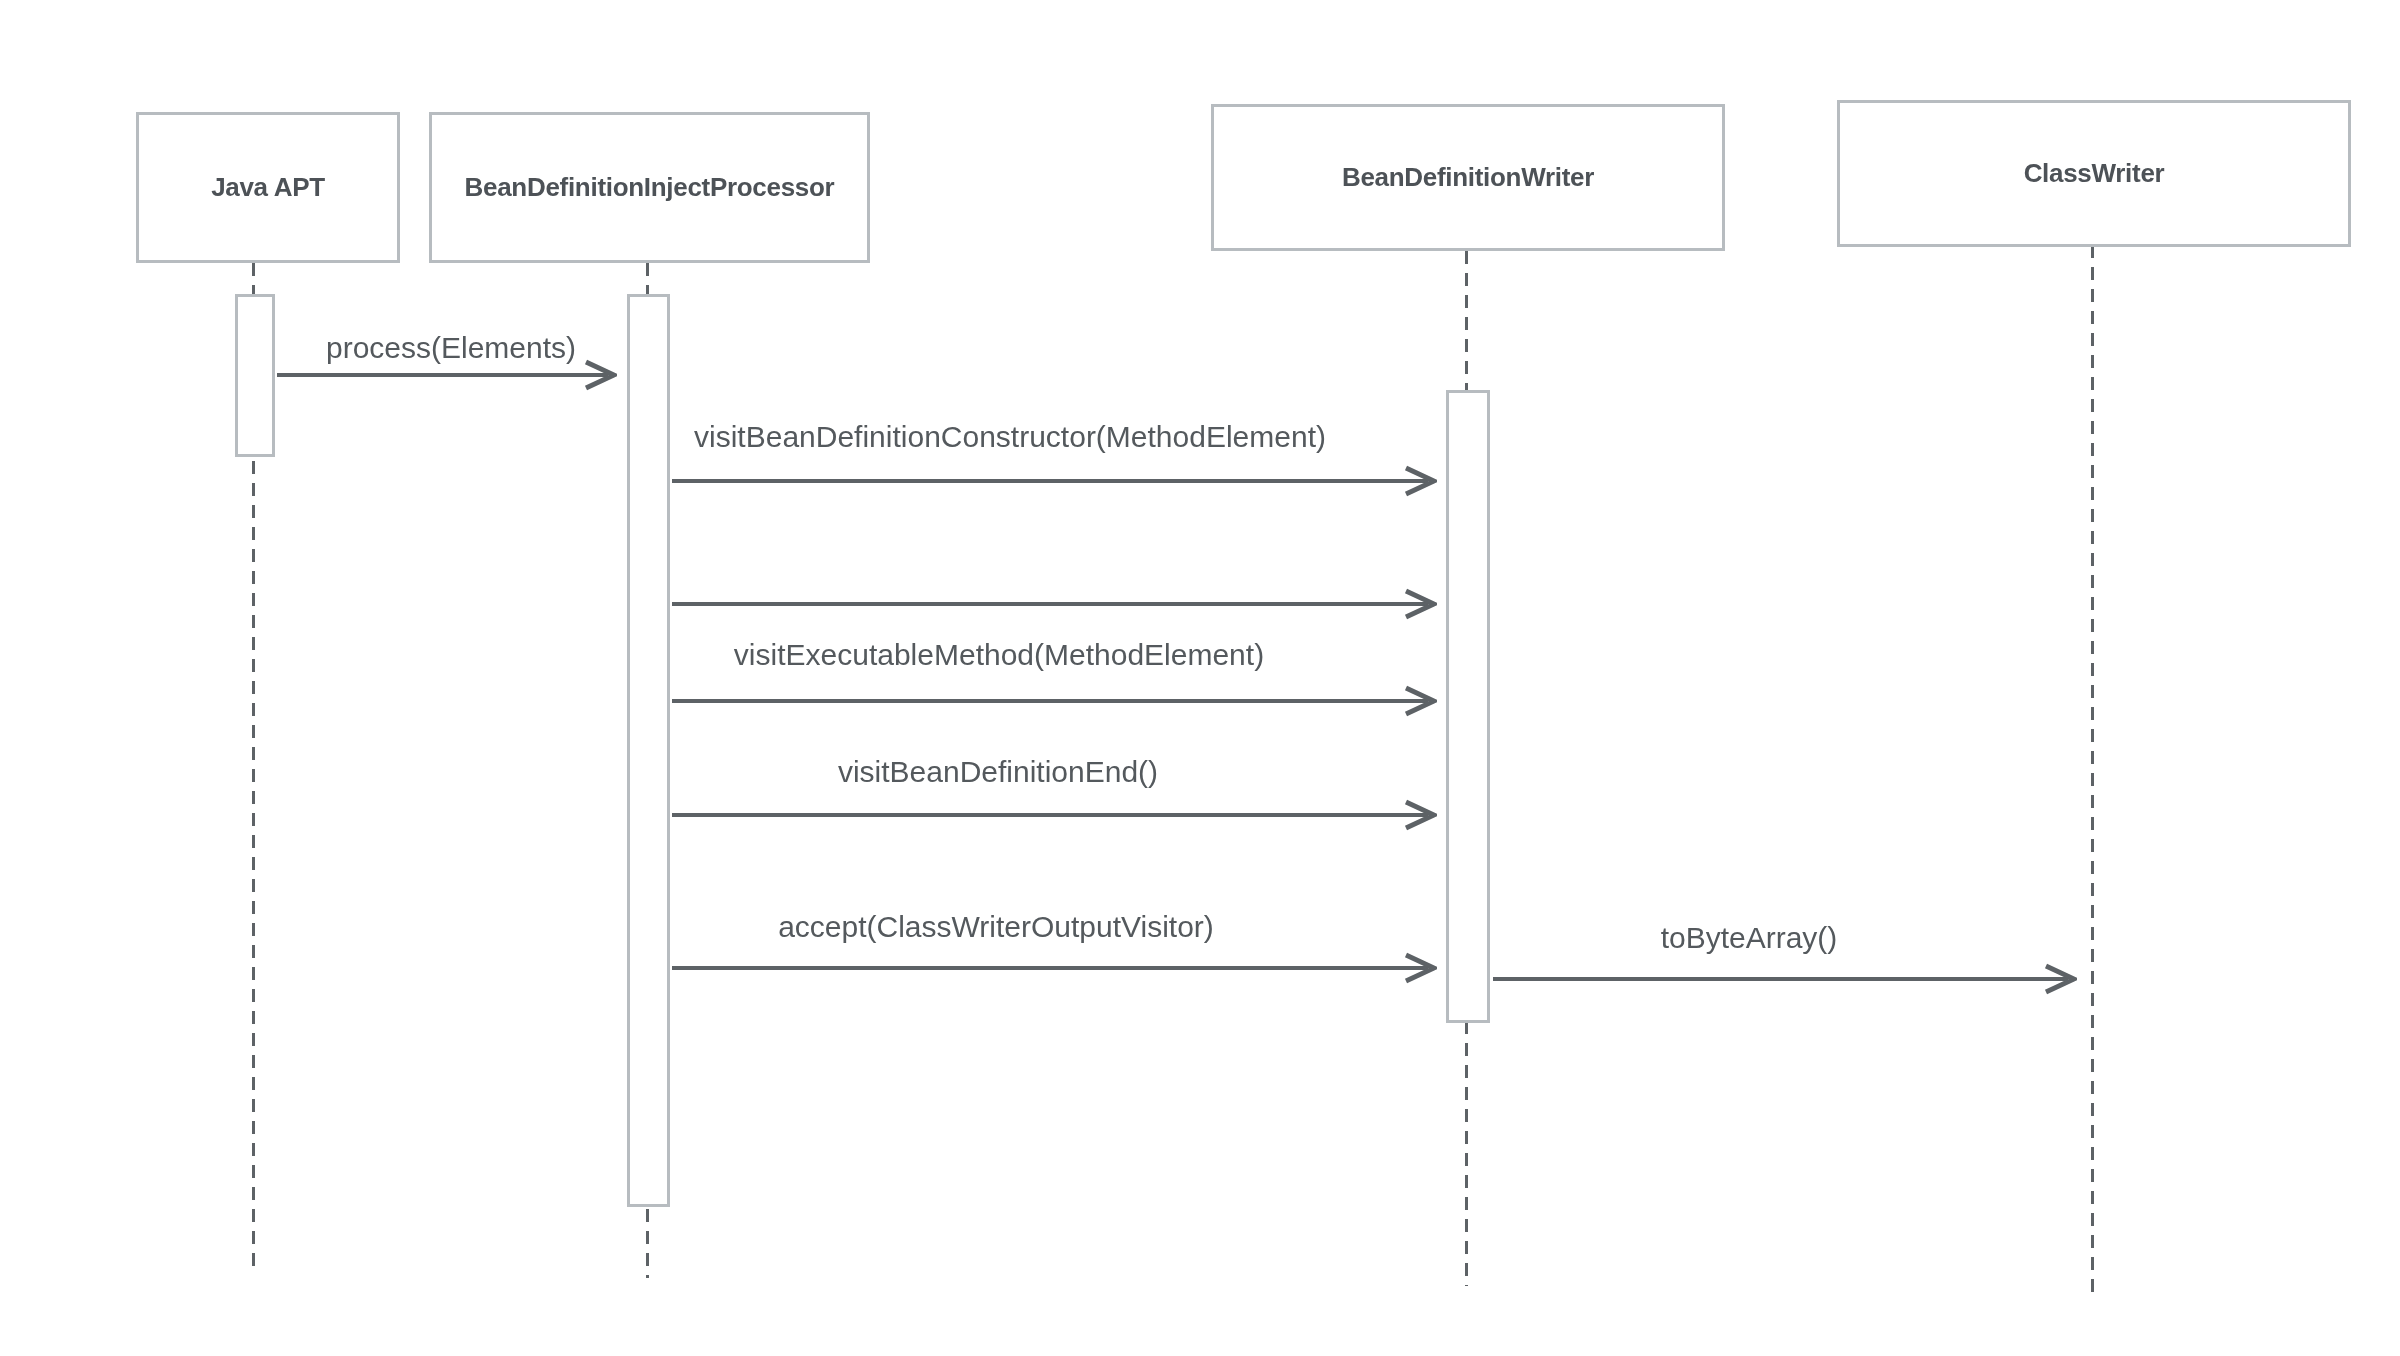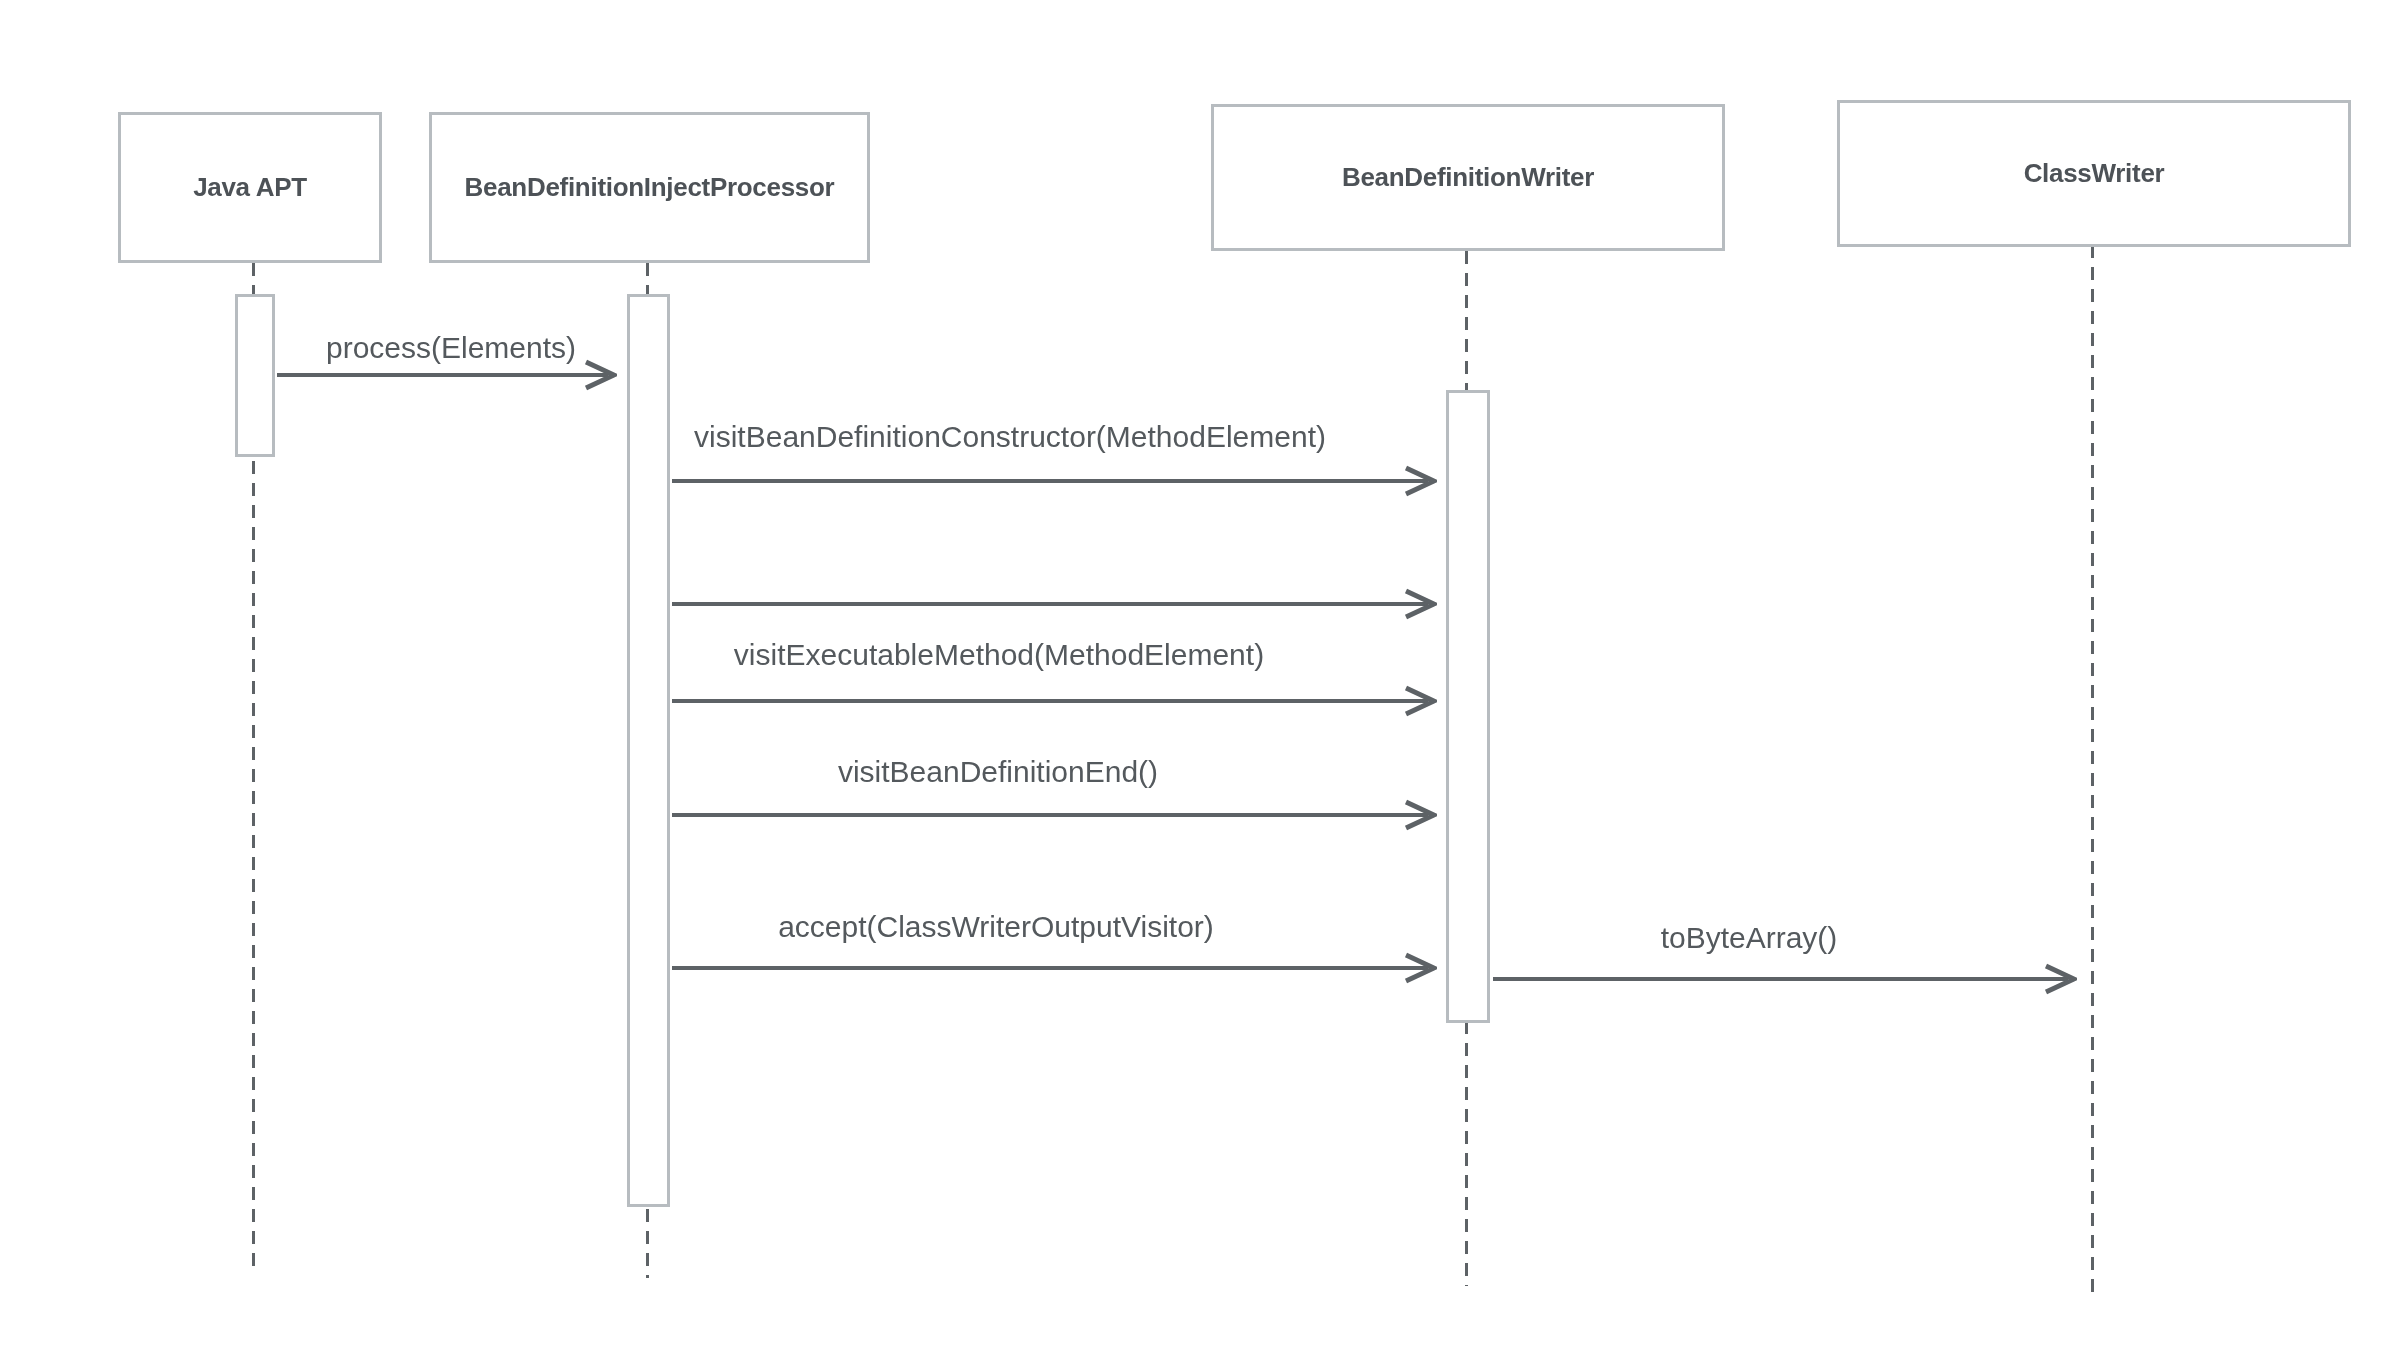--- a/index.html
+++ b/index.html
@@ -66,21 +66,21 @@
 
   <div class="lifeline" style="left:252px; top:263px; height:1011px;"></div>
   <div class="lifeline" style="left:646px; top:263px; height:1015px;"></div>
   <div class="lifeline" style="left:1465px; top:251px; height:1035px;"></div>
   <div class="lifeline" style="left:2091px; top:245px; height:1047px;"></div>
 
   <div class="activation" style="left:235px; top:294px; width:40px; height:163px;"></div>
   <div class="activation" style="left:627px; top:294px; width:43px; height:913px;"></div>
   <div class="activation" style="left:1446px; top:390px; width:44px; height:633px;"></div>
 
-  <div class="pbox" style="left:118px; top:112px; width:264px; height:151px;">
+  <div class="pbox" style="left:136px; top:112px; width:264px; height:151px;">
     <span class="plabel">Java APT</span>
   </div>
   <div class="pbox" style="left:429px; top:112px; width:441px; height:151px;align-items:center;">
     <span class="plabel">BeanDefinitionInjectProcessor</span>
   </div>
   <div class="pbox" style="left:1211px; top:104px; width:514px; height:147px;">
     <span class="plabel">BeanDefinitionWriter</span>
   </div>
   <div class="pbox" style="left:1837px; top:100px; width:514px; height:147px;justify-content:center;">
     <span class="plabel">ClassWriter</span>

